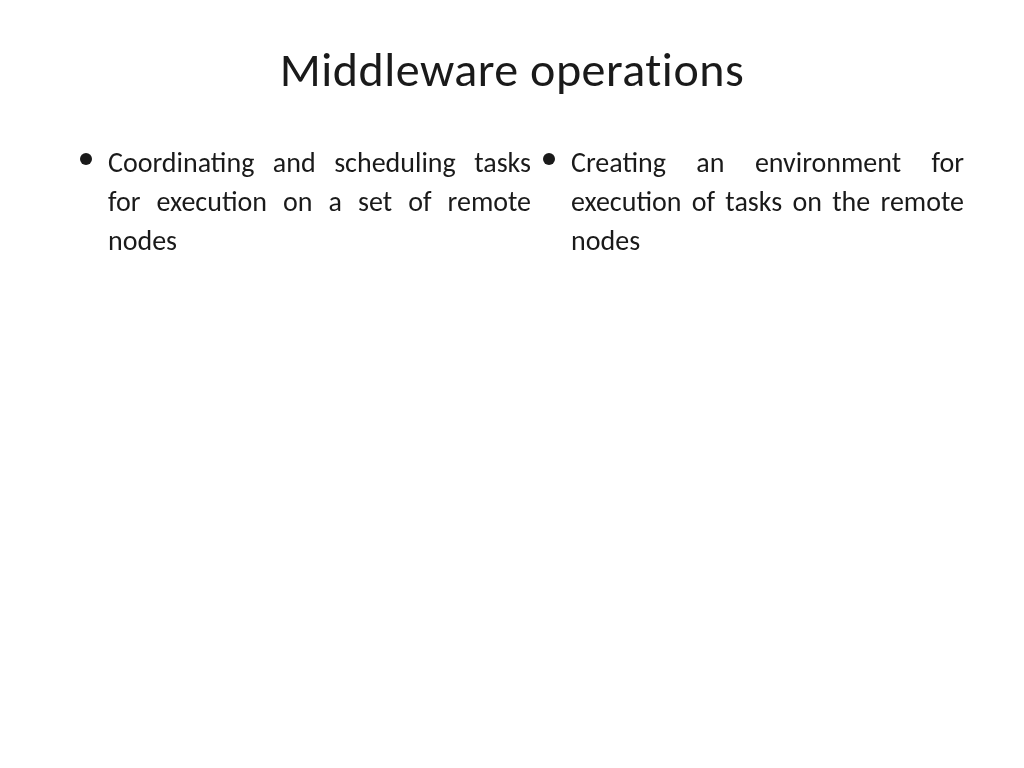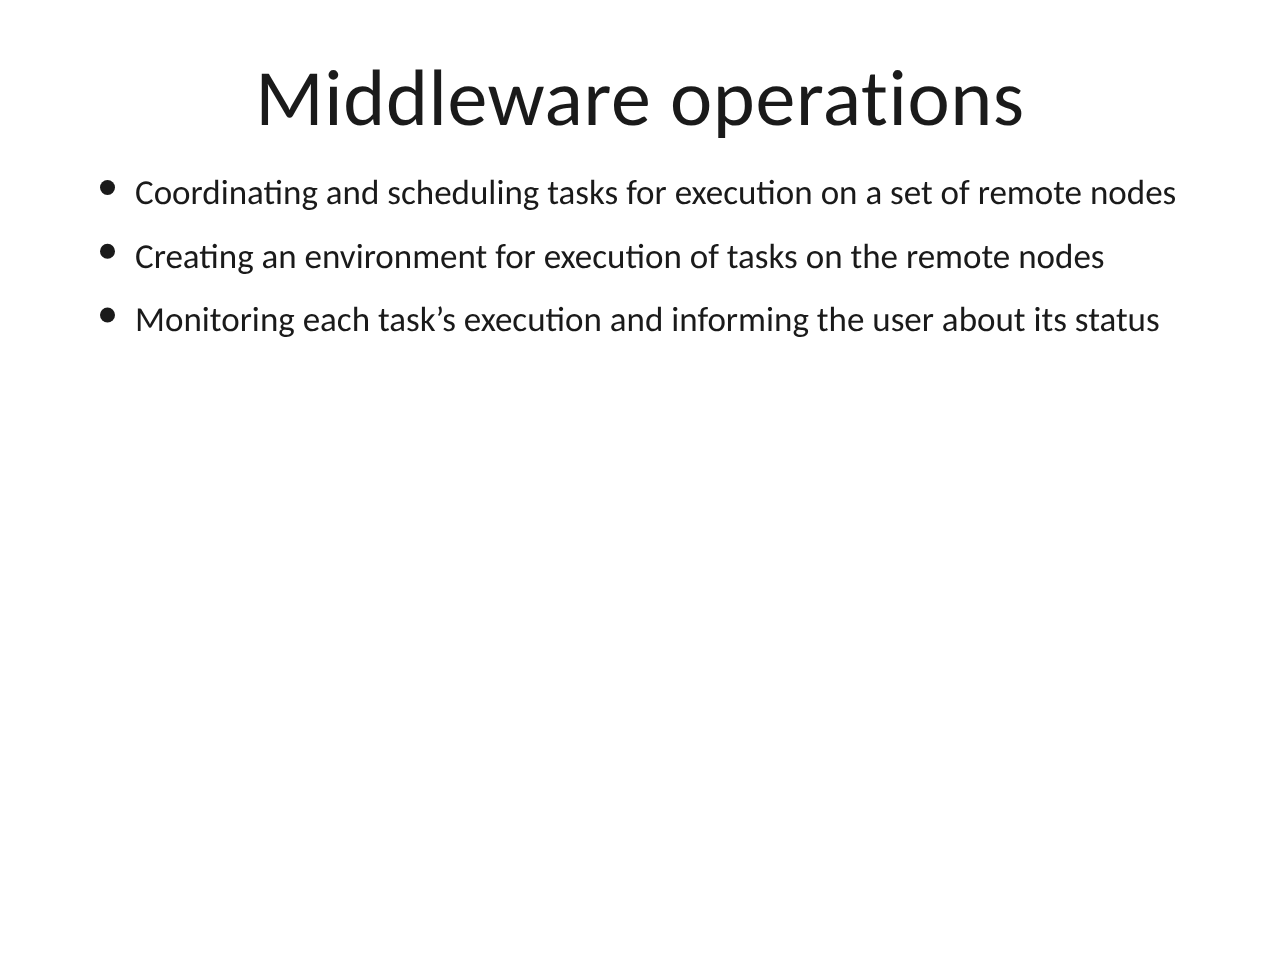--- a/index.html
+++ b/index.html
@@ -25,34 +25,34 @@
       height: 768px;
       background: #ffffff;
       padding: 40px 60px 40px 60px;
       display: flex;
       flex-direction: column;
       justify-content: flex-start;
     }
 
     .title {
       text-align: center;
-      font-size: 64px;
+      font-size: 48px;
       font-weight: 400;
       color: #1a1a1a;
-      margin-bottom: 16px;
+      margin-bottom: 44px;
       font-family: 'Segoe UI', Calibri, Arial, sans-serif;
       letter-spacing: 0.5px;
     }
 
     .bullet-list {
       list-style: none;
       padding: 0;
       margin: 0 0 0 20px;
       display: flex;
-      flex-direction: column;
+      flex-direction: row;
       gap: 12px;
     }
 
     .bullet-item {
       display: flex;
       align-items: flex-start;
       gap: 16px;
       font-size: 28px;
       color: #1a1a1a;
       line-height: 1.4;
@@ -83,18 +83,14 @@
 
   <ul class="bullet-list">
   <li class="bullet-item">
         <span class="bullet-dot"></span>
         <span class="bullet-text">Coordinating and scheduling tasks for execution on a set of remote nodes</span>
       </li>
       <li class="bullet-item">
         <span class="bullet-dot"></span>
         <span class="bullet-text">Creating an environment for execution of tasks on the remote nodes</span>
       </li>
-      <li class="bullet-item">
-        <span class="bullet-dot"></span>
-        <span class="bullet-text">Monitoring each task’s execution and informing the user about its status</span>
-      </li>
     </ul>
 </div>
 
 </body></html>

